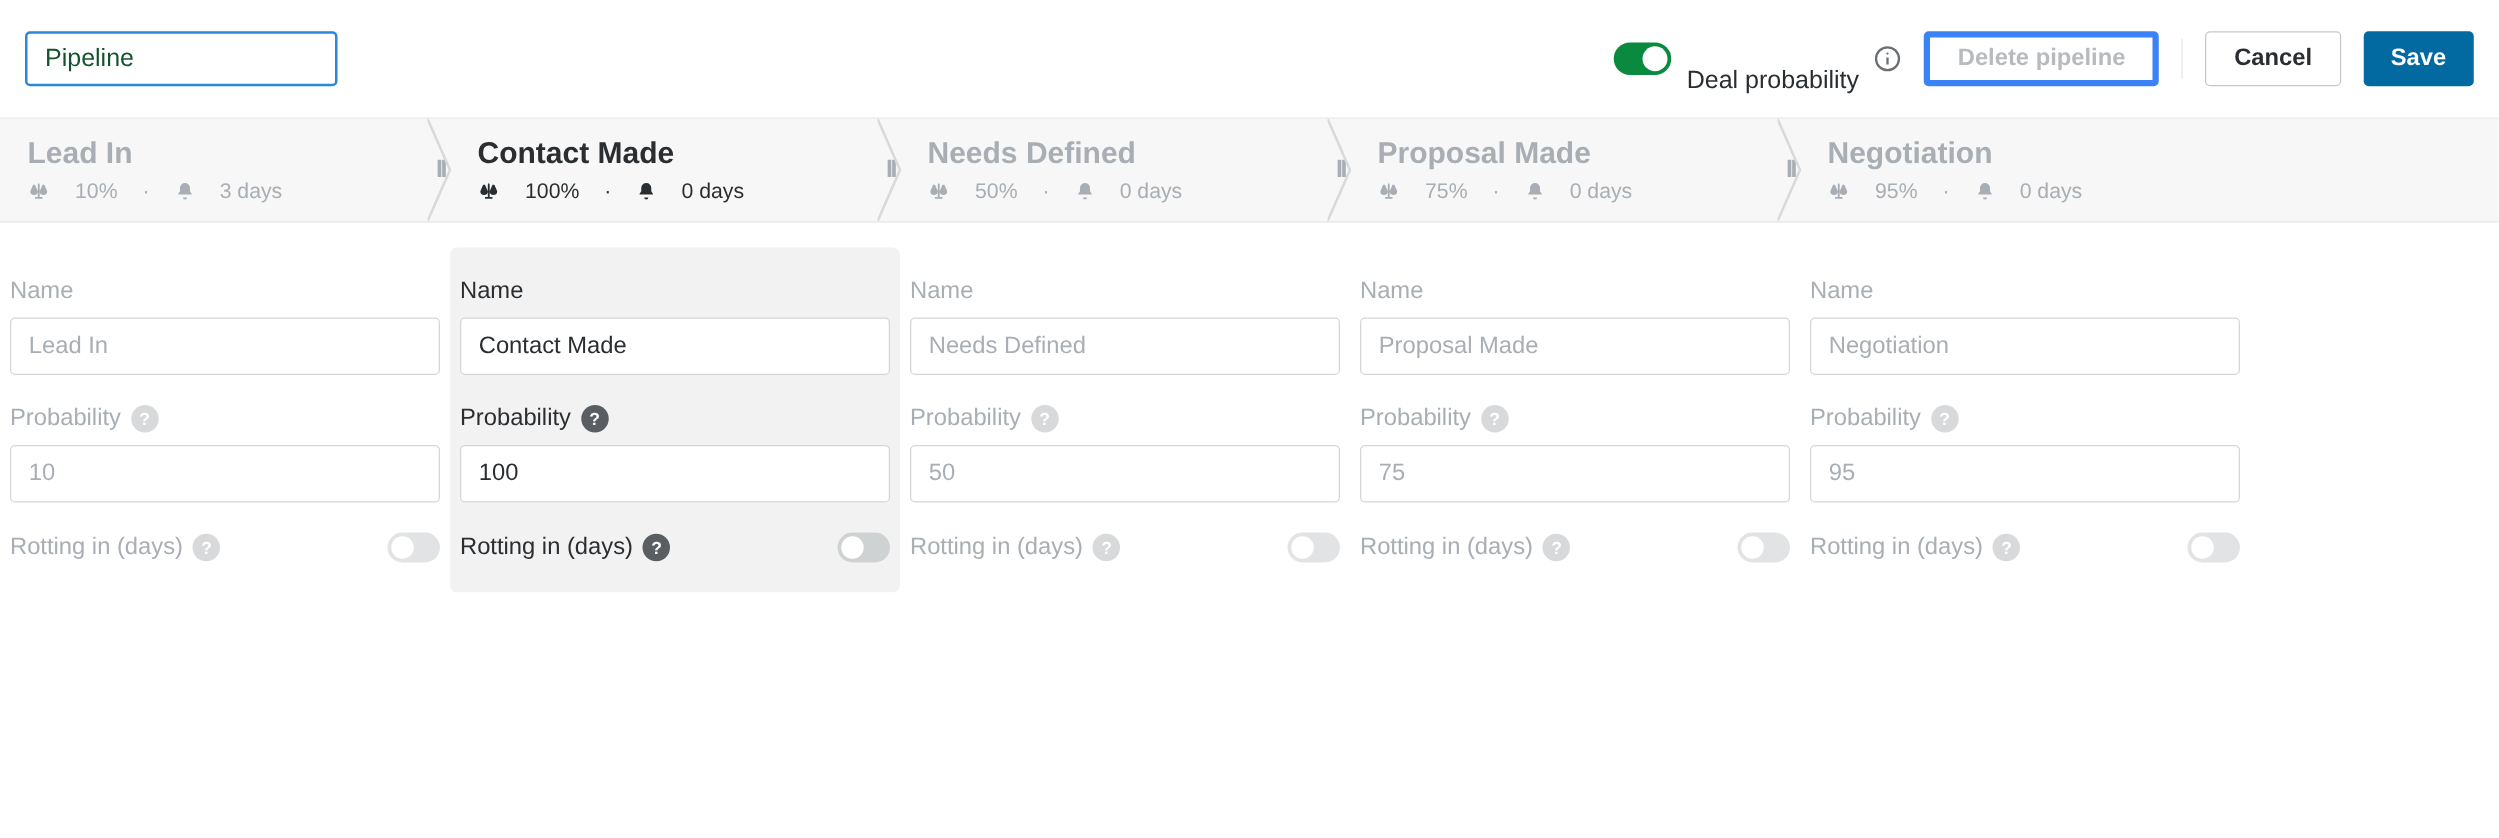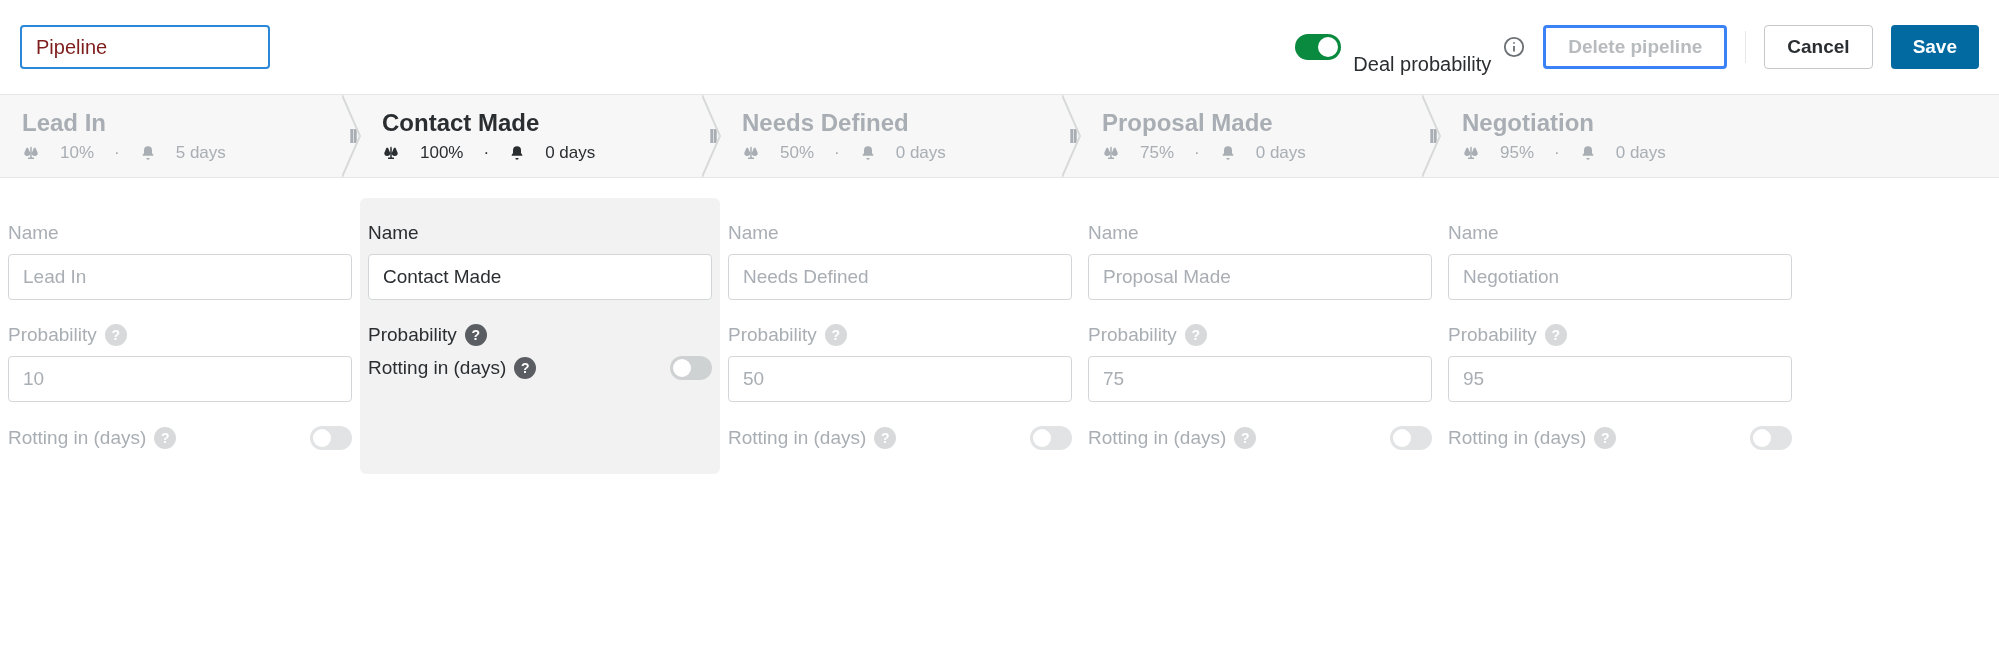--- a/index.html
+++ b/index.html
@@ -18,21 +18,21 @@
   gap: 18px;
 }
 .pipeline-name-input {
   width: 250px;
   height: 44px;
   border: 2px solid #2b88d8;
   border-radius: 4px;
   padding: 0 14px;
   font-size: 20px;
   font-weight: 500;
-  color: #7f1d1d;
+  color: #14532d;
   outline: none;
 }
 .spacer { flex: 1; }
 .toggle-wrap {
   display: flex;
   align-items: center;
   gap: 12px;
 }
 .switch {
   width: 46px;
@@ -61,21 +61,21 @@
   height: 44px;
   padding: 0 22px;
   border-radius: 4px;
   font-size: 19px;
   font-weight: 600;
   cursor: pointer;
   display: inline-flex;
   align-items: center;
 }
 .btn-outline-disabled {
-  border: 3px solid #3b82f6;
+  border: 5px solid #3b82f6;
   background: #fff;
   color: #b7bbbe;
 }
 .vdiv { width: 1px; height: 32px; background: #e5e7e8; }
 .btn-outline {
   border: 1px solid #c5c8ca;
   background: #fff;
   color: #2a2e31;
 }
 .btn-primary {
@@ -236,21 +236,21 @@
             <path d="M12 3l-1 2H6l-3 7a4 4 0 008 0L8 5h3v13H8v2h8v-2h-3V5h3l-3 7a4 4 0 008 0l-3-7h-5l-1-2z"></path>
           </svg>
         </span>
       <span>10%</span>
       <span>·</span>
       <span class="icon-small">
           <svg width="16" height="16" viewBox="0 0 24 24" fill="#a8aeb3">
             <path d="M12 2a6 6 0 00-6 6v4l-2 3v1h16v-1l-2-3V8a6 6 0 00-6-6zm0 20a2.5 2.5 0 002.5-2.5h-5A2.5 2.5 0 0012 22z"></path>
           </svg>
         </span>
-      <span>5 days</span>
+      <span>3 days</span>
     </div>
     <div class="drag-grip">II</div>
     <div class="arrow-sep"><svg viewBox="0 0 36 80" preserveAspectRatio="none">
           <path d="M0 0 L18 40 L0 80" fill="none" stroke="#d7d9da" stroke-width="2"></path>
         </svg></div>
   </div>
 
   <div class="stage-head active">
     <div class="title">Contact Made</div>
     <div class="meta">
@@ -359,20 +359,21 @@
     </div>
   </div>
 
   <div class="stage-form active-form">
     <div class="field-label">Name</div>
     <input class="text-input" value="Contact Made" style="">
     <div class="field-label">
       <span>Probability</span>
       <span class="help-circle help-dark">?</span>
     </div>
+    <input class="text-input" value="100" style="">
     <div class="rotting-row">
       <div class="field-label" style="margin-bottom:0">
         <span>Rotting in (days)</span>
         <span class="help-circle help-dark">?</span>
       </div>
       <div class="mini-switch off-dark"></div>
     </div>
   </div>
 
   <div class="stage-form inactive-form">

